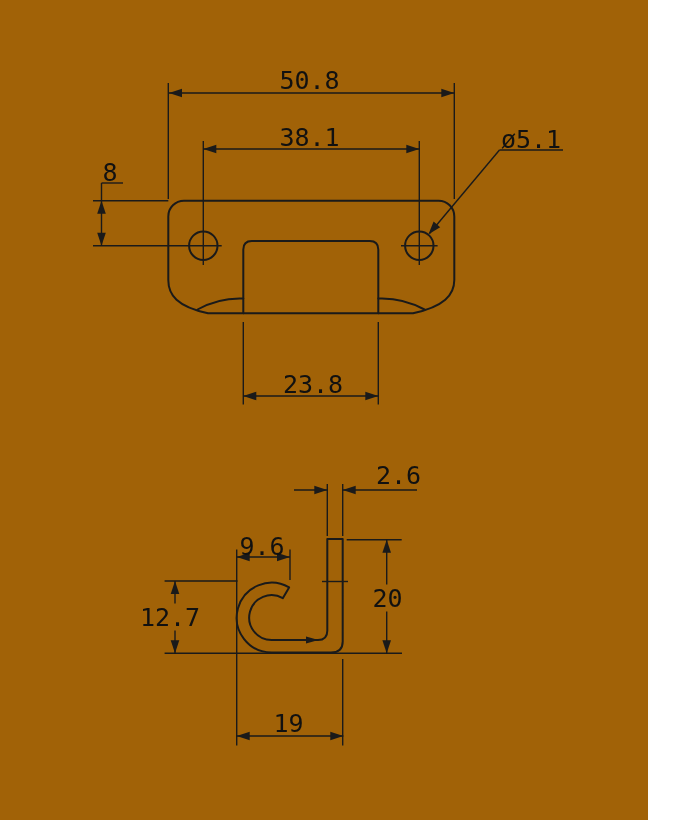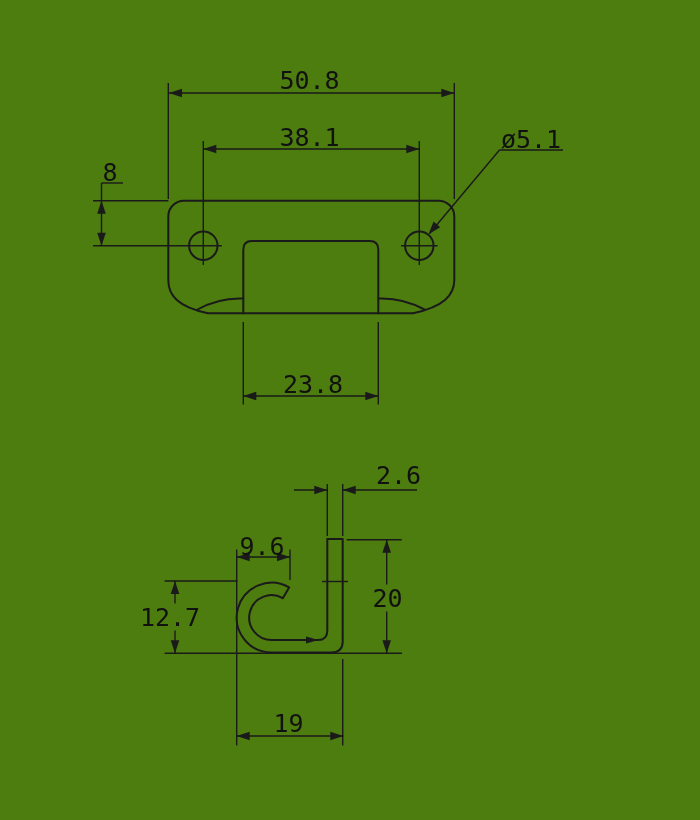--- a/index.html
+++ b/index.html
@@ -1,21 +1,21 @@
 <!DOCTYPE html>
 <html><head>
 <meta charset="utf-8">
 <style>
   html,body{margin:0;padding:0;}
   body{
     width:700px;height:820px;
     background:#ffffff;
     font-family:"DejaVu Sans Mono", monospace;
   }
-  .canvas{position:relative;width:700px;height:820px;background:#4d7c0f;overflow:hidden;}
+  .canvas{position:relative;width:648px;height:820px;background:#a16207;overflow:hidden;}
   svg{display:block;}
   .object{stroke:#1a1a1a;stroke-width:2;fill:none;stroke-linejoin:round;stroke-linecap:round;}
   .thin{stroke:#1a1a1a;stroke-width:1.4;fill:none;stroke-linecap:butt;}
   .arrow{fill:#1a1a1a;stroke:none;}
   .dimtext{
     font-family:"DejaVu Sans Mono", monospace;
     font-size:25px;
     fill:#111111;
     text-anchor:middle;
   }

